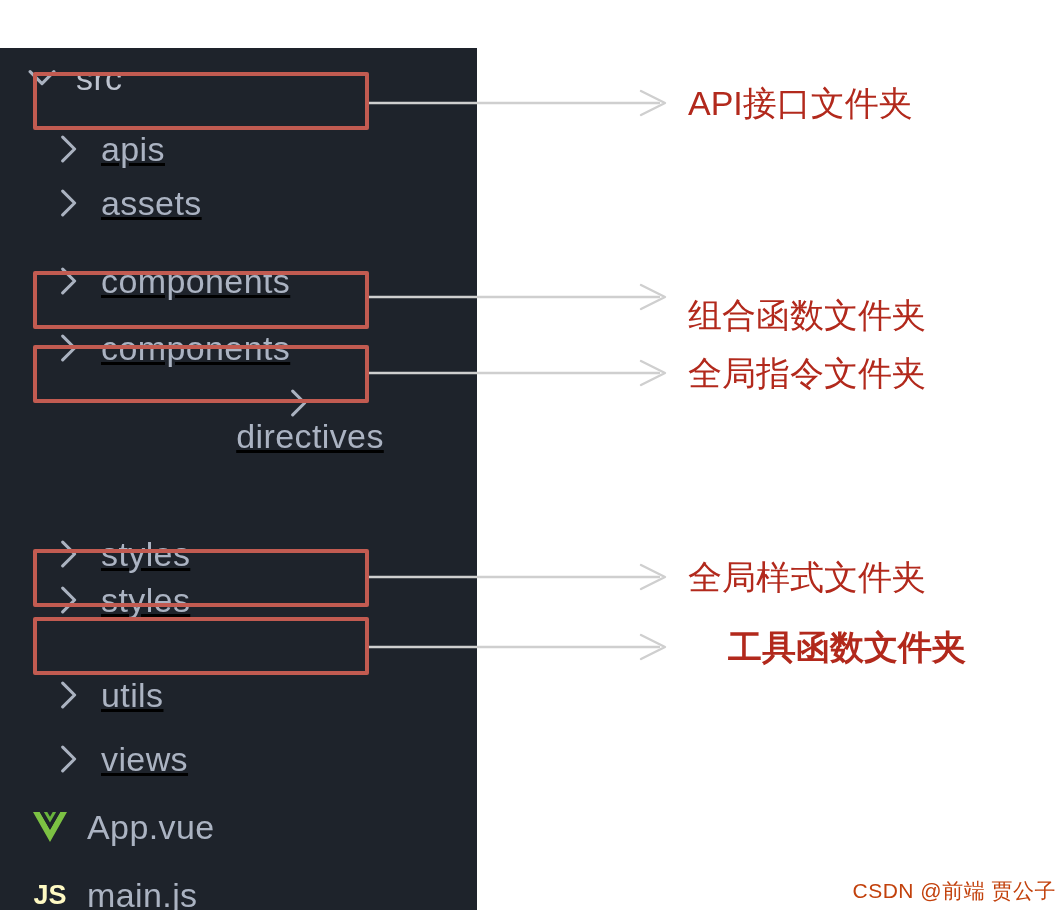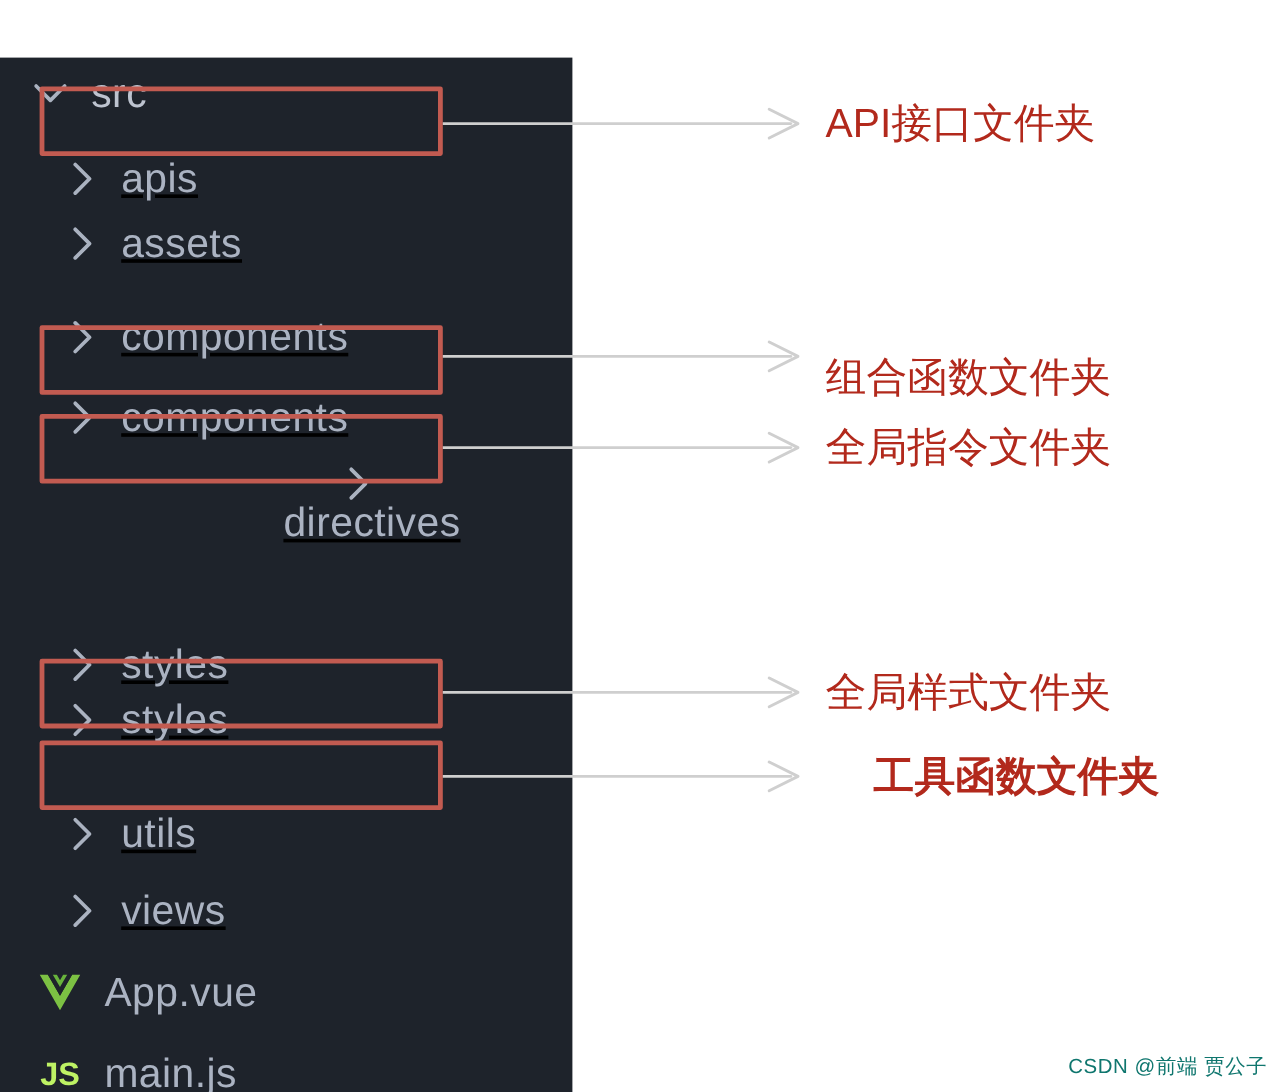--- a/index.html
+++ b/index.html
@@ -27,21 +27,21 @@
   }
   .row-root{top:-2px;height:64px;padding-left:28px;}
   .row-root .label{color:#bdc3cf;margin-left:20px;}
   .row-folder{padding-left:60px;text-decoration:underline;}
   .row-folder .label{margin-left:23px;}
   .row-file{padding-left:32px;}
   .row-file .label{margin-left:19px;}
   .chev{flex:0 0 auto;display:block;}
   .chev path, .chev polyline{fill:none;stroke:#aab2c0;stroke-width:2.2;stroke-linecap:round;stroke-linejoin:round;}
   .file-icon-slot{width:36px;height:40px;flex:0 0 auto;display:flex;align-items:center;justify-content:center;}
-  .js-glyph{color:#bef264;font-weight:700;font-size:27px;letter-spacing:0px;font-family:"Liberation Sans","DejaVu Sans",sans-serif;}
+  .js-glyph{color:#fef9c3;font-weight:700;font-size:27px;letter-spacing:0px;font-family:"Liberation Sans","DejaVu Sans",sans-serif;}
   
   .r-src{top:-2px;}
   .r-apis{top:68px;}
   .r-assets{top:122px;}
   .r-components{top:200px;}
   .r-composables{top:267px;}
   .r-directives{top:341px;flex-direction:column;}
   .r-router{top:405px;}
   .r-stores{top:473px;}
   .r-styles{top:519px;text-align:right;}
@@ -73,21 +73,21 @@
     color:#b2291c;font-size:34px;white-space:nowrap;
     font-family:"Liberation Sans","DejaVu Sans",sans-serif;
   }
   .an-apis{top:83px;}
   .an-composables{top:295px;}
   .an-directives{top:353px;}
   .an-styles{top:557px;}
   .an-utils{top:627px;left:728px;font-weight:bold;}
   
   .watermark{
-    position:absolute;right:8px;top:877px;font-size:17px;color:#0f766e;
+    position:absolute;right:8px;top:877px;font-size:21px;color:#c2410c;
     letter-spacing:.5px;white-space:nowrap;
   }
 </style>
 </head>
 <body>
 
 <div class="sidebar">
 
   <div class="tree-row row-root r-src">
     <svg class="chev" width="28" height="18" viewBox="0 0 20 12">

